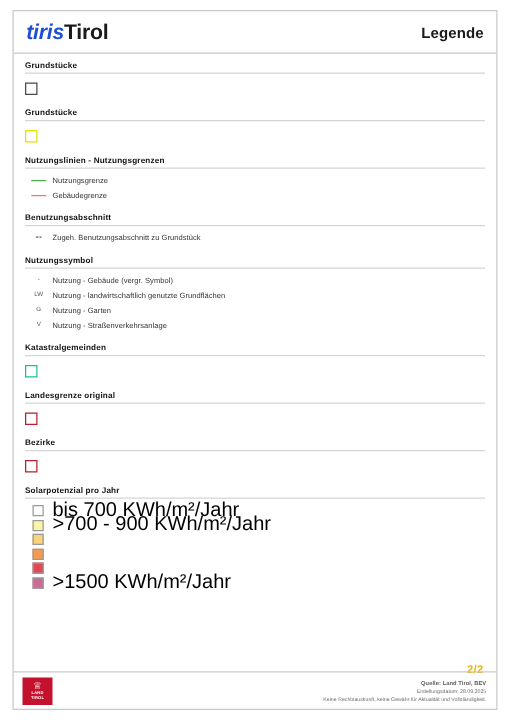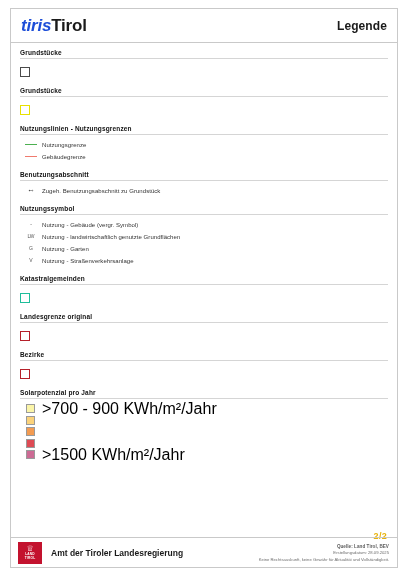--- a/index.html
+++ b/index.html
@@ -340,20 +340,26 @@
         <div class="section-body swatch-only">
           <span class="swatch sw-red"></span>
         </div>
       </div>
 
       <div class="section">
         <div class="section-title">Solarpotenzial pro Jahr</div>
         <div class="section-body">
           <div class="solar-row">
             <span class="key">
+                <span class="solar-sw" style="background: rgb(255, 255, 255);"></span>
+              </span>
+            <span class="label">bis 700 KWh/m²/Jahr</span>
+          </div>
+          <div class="solar-row">
+            <span class="key">
                 <span class="solar-sw" style="background: rgb(251, 245, 168);"></span>
               </span>
             <span class="label">&gt;700 - 900 KWh/m²/Jahr</span>
           </div>
           <div class="solar-row">
             <span class="key">
                 <span class="solar-sw" style="background: rgb(251, 210, 122);"></span>
               </span>
           </div>
           <div class="solar-row">
@@ -380,21 +386,20 @@
     <div class="pagenum-bar">
       <span class="pagenum">2/2</span>
     </div>
 
     <div class="footer">
       <div class="tirol-logo">
         <span class="eagle">♕</span>
         <span class="ltext">LAND</span>
         <span class="ltext">TIROL</span>
       </div>
-      <div class="footer-title">Amt der Tiroler Landesregierung</div>
       <div class="footer-right">
         <div class="fr-source">Quelle: Land Tirol, BEV</div>
         <div class="fr-date">Erstellungsdatum: 28.09.2025</div>
         <div class="fr-disc">Keine Rechtsauskunft, keine Gewähr für Aktualität und Vollständigkeit.</div>
       </div>
     </div>
 
   </div>
 </div>
 

